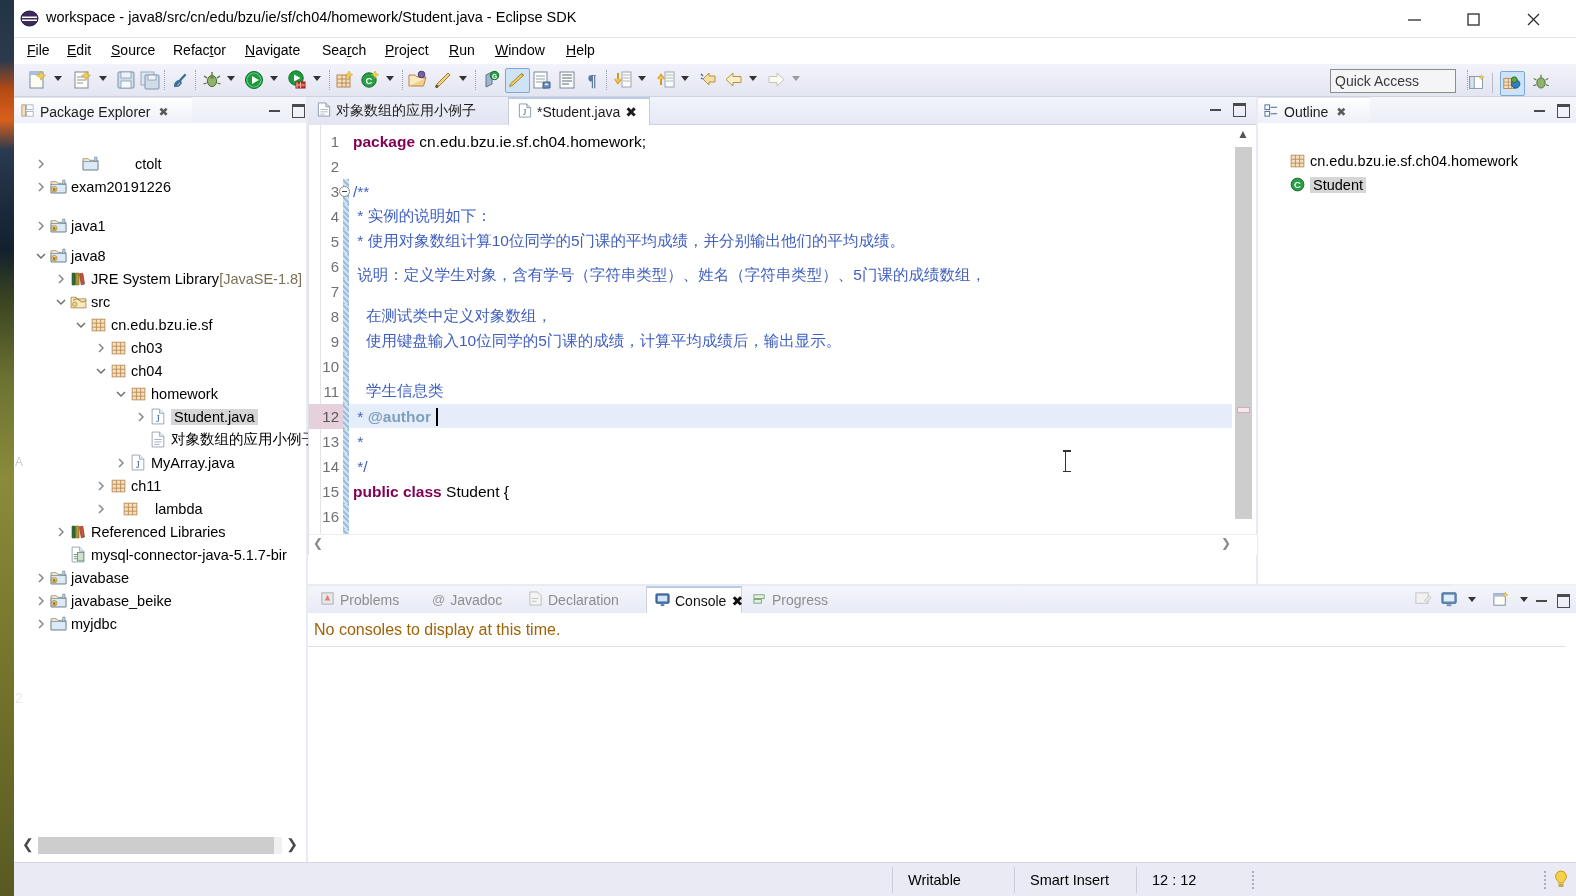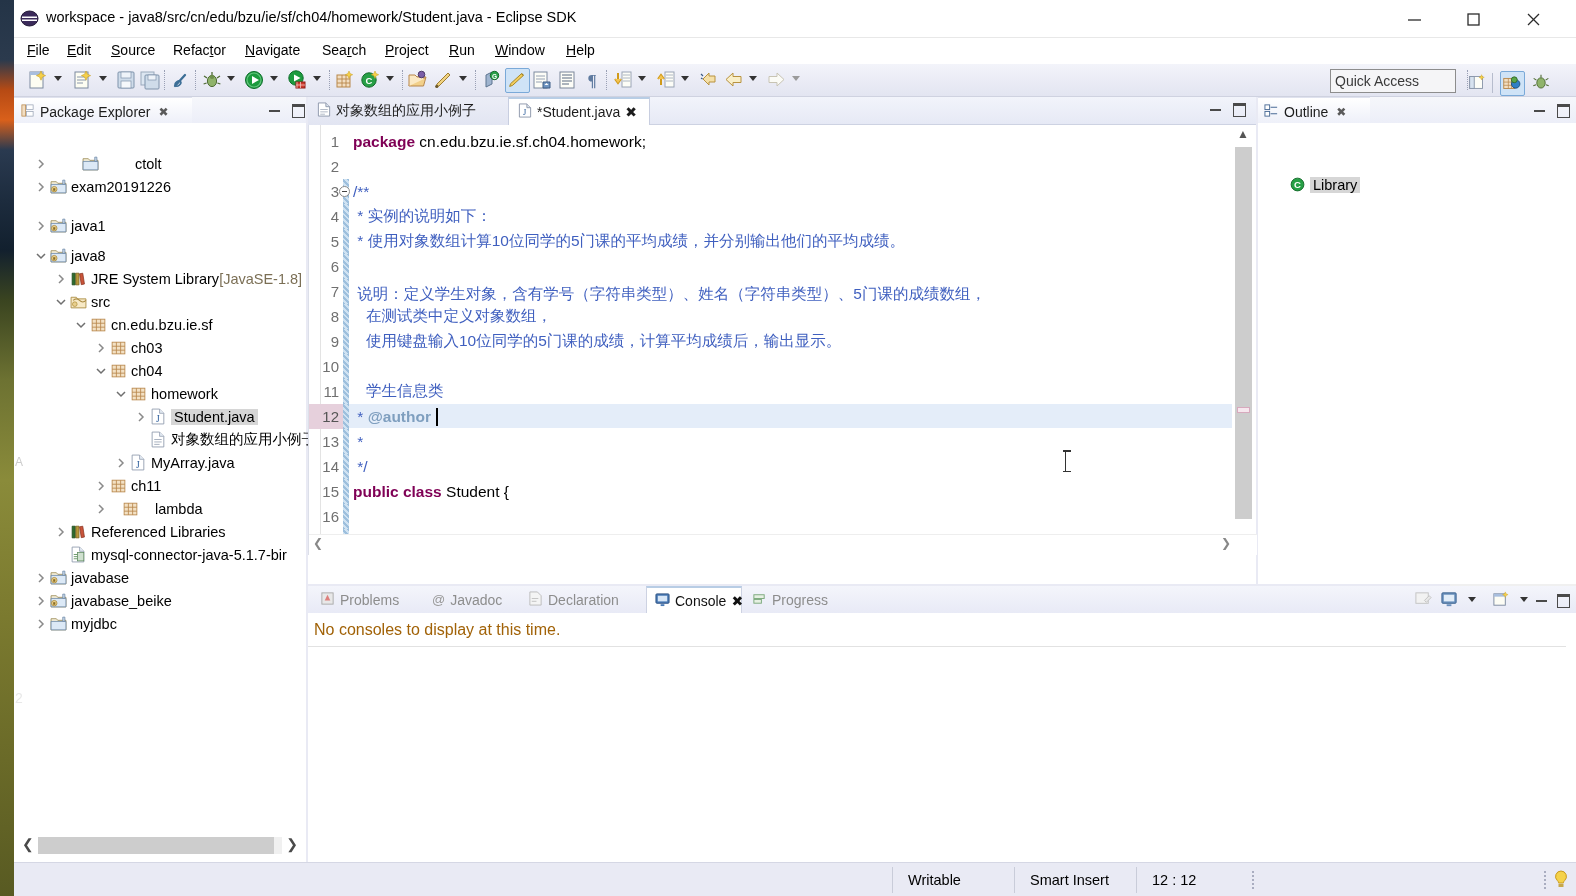--- a/index.html
+++ b/index.html
@@ -929,21 +929,21 @@
             <div class="linenum" style="top: 379px;">16</div>
             <div class="linenum" style="top: 404px;">17</div>
           </div>
         <div id="codearea">
             <div class="codeline" style="top: 4px;"><span class="kw">package</span><span class="plain"> cn.edu.bzu.ie.sf.ch04.homework;</span></div>
             <div class="codeline" style="top: 29px;"></div>
             <div class="codeline" style="top: 54px;"><span class="cmt">/**</span></div>
             <div class="codeline" style="top: 79px;"><span class="cmt"> * 实例的说明如下：</span></div>
             <div class="codeline" style="top: 104px;"><span class="cmt"> * 使用对象数组计算10位同学的5门课的平均成绩，并分别输出他们的平均成绩。</span></div>
             <div class="codeline" style="top: 129px;"></div>
-            <div class="codeline" style="top: 157px; text-align: center;"><span class="cmt"> 说明：定义学生对象，含有学号（字符串类型）、姓名（字符串类型）、5门课的成绩数组，</span></div>
+            <div class="codeline" style="top: 138px; text-align: center;"><span class="cmt"> 说明：定义学生对象，含有学号（字符串类型）、姓名（字符串类型）、5门课的成绩数组，</span></div>
             <div class="codeline" style="top: 179px;"><span class="cmt">   在测试类中定义对象数组，</span></div>
             <div class="codeline" style="top: 204px;"><span class="cmt">   使用键盘输入10位同学的5门课的成绩，计算平均成绩后，输出显示。</span></div>
             <div class="codeline" style="top: 229px;"></div>
             <div class="codeline" style="top: 254px;"><span class="cmt">   学生信息类</span></div>
             <div class="caretline" style="top: 279px;"></div>
             <div class="codeline" style="top: 279px;"><span class="cmt"> * </span><span class="cmttag">@author</span><span class="cmt"> </span><span style="display: inline-block; width: 1.5px; height: 18px; background: rgb(0, 0, 0); margin-left: 1px;"></span></div>
             <div class="codeline" style="top: 304px;"><span class="cmt"> *</span></div>
             <div class="codeline" style="top: 329px;"><span class="cmt"> */</span></div>
             <div class="codeline" style="top: 354px;"><span class="kw">public class</span><span class="plain"> Student {</span></div>
             <div class="codeline" style="top: 379px;"></div>
@@ -1027,28 +1027,37 @@
           </svg>
         </div>
         <div style="position:absolute;left:294px;top:7px">
           <svg width="14" height="10" viewBox="0 0 14 10">
             <path d="M1 2 h12 l-6 6 z" fill="none" stroke="#4a4a4a" stroke-width="1.4"></path>
           </svg>
         </div>
       </div>
 
       <div class="body" id="outlinetree">
+          <div class="orow" style="top: 26px; padding-left: 30px;">
+            <span class="ticon">
+              <svg width="17" height="17" viewBox="0 0 16 16">
+                <rect x="2" y="3" width="12" height="11" fill="#f3e1c4" stroke="#b8874b" stroke-width=".8"></rect>
+                <path d="M2 6.8h12 M2 10.5h12 M6 3v11 M10 3v11" stroke="#b8874b" stroke-width=".8"></path>
+              </svg>
+            </span>
+            <span class="">cn.edu.bzu.ie.sf.ch04.homework</span>
+          </div>
           <div class="orow" style="top: 50px; padding-left: 30px;">
             <span class="ticon">
               <svg width="17" height="17" viewBox="0 0 16 16">
                 <circle cx="8" cy="8" r="6" fill="#27a046" stroke="#146b2a" stroke-width=".9"></circle>
                 <text x="8" y="11.5" font-size="9" fill="#ffffff" text-anchor="middle" font-family="Liberation Sans, sans-serif" font-weight="bold">C</text>
               </svg>
             </span>
-            <span class="sel-grey">Library</span>
+            <span class="sel-grey">Student</span>
           </div>
         </div>
     </div>
 
     <div class="view" id="console">
       <div id="conTabs"></div>
       <div class="contab" style="left:4px;width:110px">
         <span>
           <svg width="15" height="15" viewBox="0 0 16 16">
             <rect x="2" y="2" width="12" height="12" fill="#e8e8e8" stroke="#aaa"></rect>

